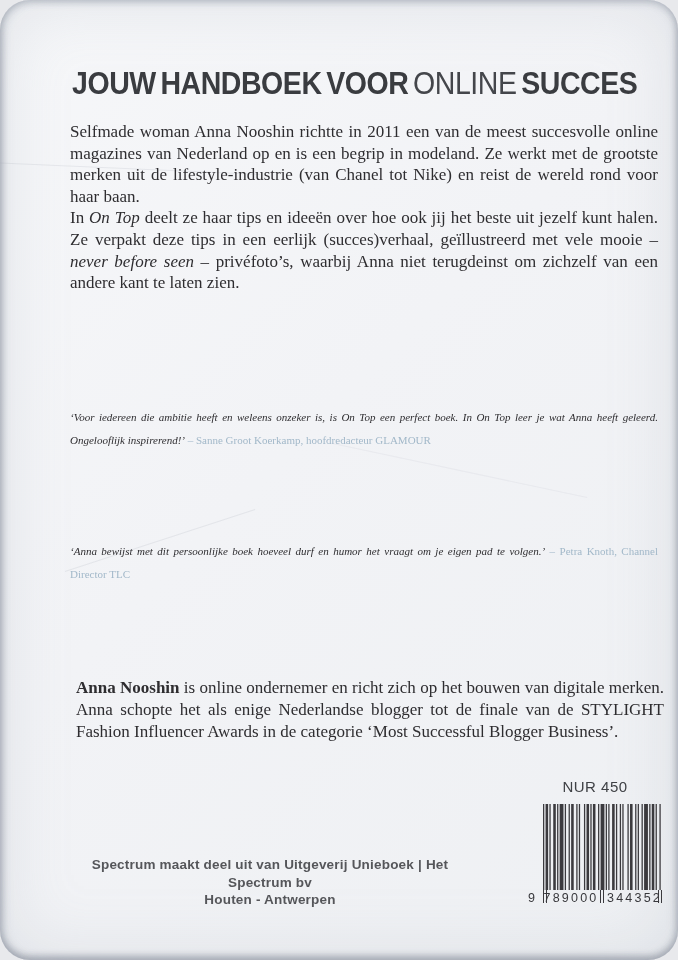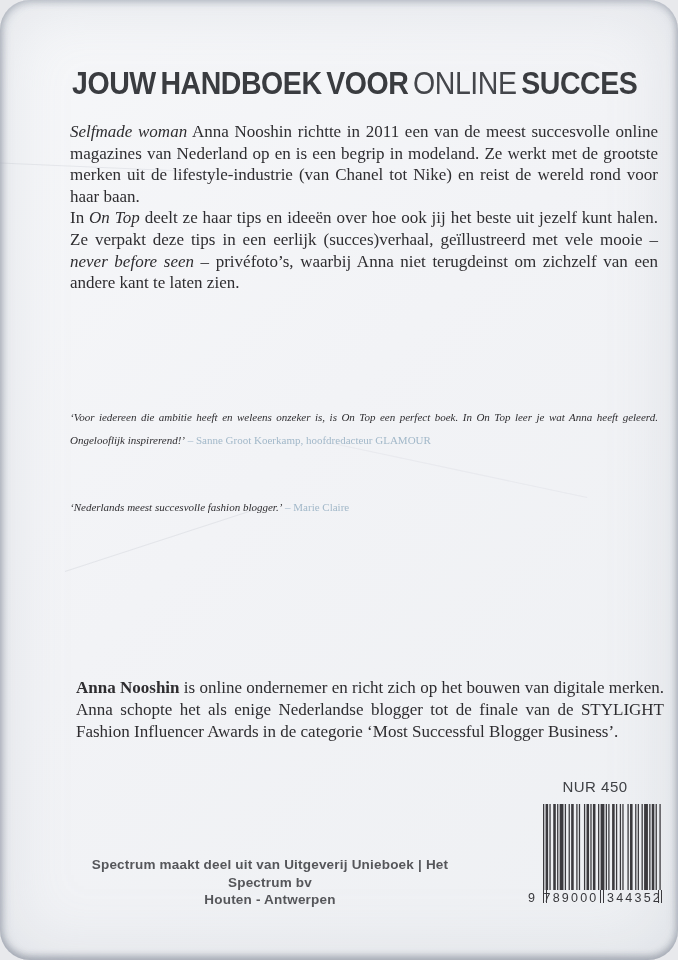--- a/index.html
+++ b/index.html
@@ -84,28 +84,28 @@
 
 <div class="cover">
 
   <div class="crease c1"></div>
   <div class="crease c2"></div>
   <div class="crease c3"></div>
 
   <h1 class="title"><span class="t-bold">JOUW HANDBOEK VOOR</span><span class="t-light"> ONLINE </span><span class="t-bold">SUCCES</span></h1>
 
   <div class="blurb">
-    <p><span style="font-style: italic;">Selfmade woman</span><span> Anna Nooshin richtte in 2011 een van de meest succesvolle online magazines van Nederland op en is een begrip in modeland. Ze werkt met de grootste merken uit de lifestyle-industrie (van Chanel tot Nike) en reist de wereld rond voor haar baan.</span></p>
+    <p><span style="">Selfmade woman</span><span> Anna Nooshin richtte in 2011 een van de meest succesvolle online magazines van Nederland op en is een begrip in modeland. Ze werkt met de grootste merken uit de lifestyle-industrie (van Chanel tot Nike) en reist de wereld rond voor haar baan.</span></p>
     <p><span>In </span><span style="font-style: italic;">On Top</span><span> deelt ze haar tips en ideeën over hoe ook jij het beste uit jezelf kunt halen. Ze verpakt deze tips in een eerlijk (succes)verhaal, geïllustreerd met vele mooie – </span><span style="font-style: italic;">never before seen</span><span> – privéfoto’s, waarbij Anna niet terugdeinst om zichzelf van een andere kant te laten zien.</span></p>
   </div>
 
   <p class="quote q1"><span class="q-text"><span style="font-style: italic;">‘Voor iedereen die ambitie heeft en weleens onzeker is, is On Top een perfect boek. In On Top leer je wat Anna heeft geleerd. Ongelooflijk inspirerend!’</span></span> <span class="q-attr">– Sanne Groot Koerkamp, hoofdredacteur GLAMOUR</span></p>
 
-  <p class="quote q2"><span class="q-text"><span style="font-style: italic;">‘Nederlands meest succesvolle fashion blogger.’</span></span> <span class="q-attr">– Marie Claire</span></p>
 
+  <p class="quote q3"><span class="q-text"><span style="font-style: italic;">‘Anna bewijst met dit persoonlijke boek hoeveel durf en humor het vraagt om je eigen pad te volgen.’</span></span> <span class="q-attr">– Petra Knoth, Channel Director TLC</span></p>
 
   <p class="bio"><span style="font-weight: bold;">Anna Nooshin</span><span> is online ondernemer en richt zich op het bouwen van digitale merken. Anna schopte het als enige Nederlandse blogger tot de finale van de STYLIGHT Fashion Influencer Awards in de categorie ‘Most Successful Blogger Business’.</span></p>
 
   <div class="nur">NUR 450</div>
 
   <div class="barcode">
     <svg id="bc-svg" width="119" height="86">
         <rect x="0.00" y="0" width="1.28" height="86" fill="#3b3a3e"></rect>
         <rect x="2.56" y="0" width="2.56" height="86" fill="#3b3a3e"></rect>
         <rect x="6.40" y="0" width="1.28" height="86" fill="#3b3a3e"></rect>

